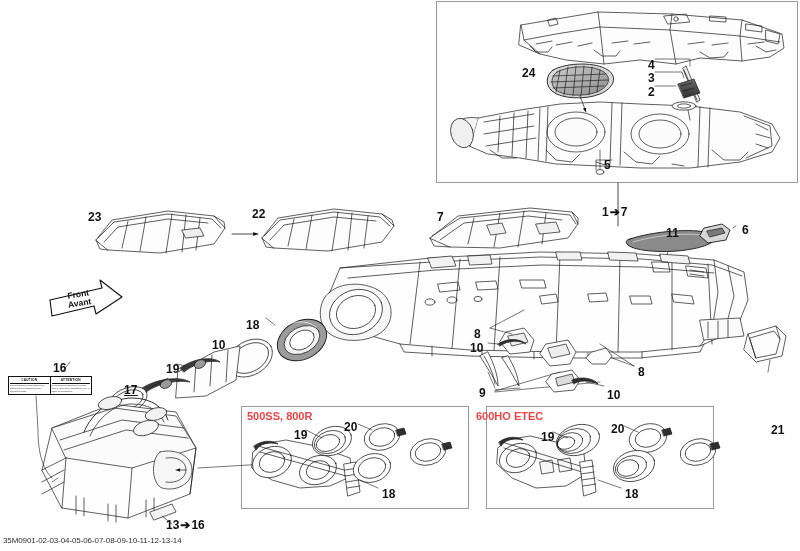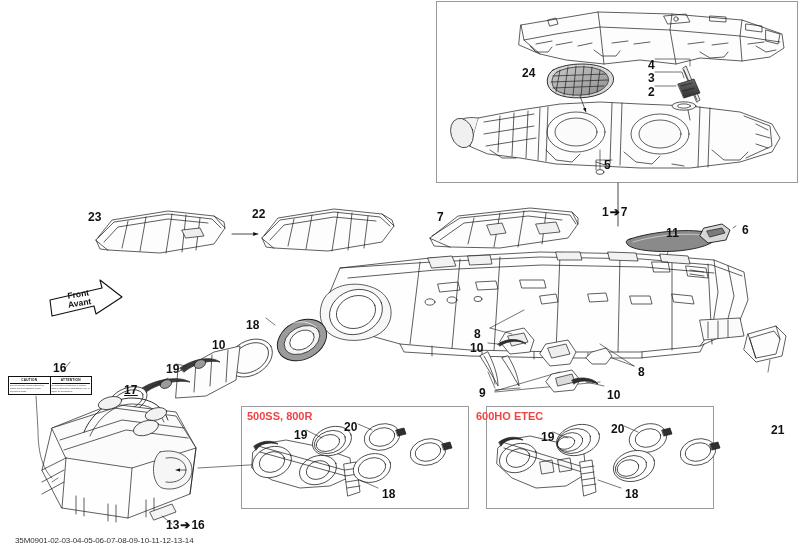--- a/index.html
+++ b/index.html
@@ -16,21 +16,21 @@
     font-weight:bold;font-size:12px;color:#111;white-space:nowrap;
     letter-spacing:0.2px;
   }
   .panel-title{
     position:absolute;font-family:"Liberation Sans", sans-serif;
     font-weight:bold;font-size:11px;color:#ef4444;white-space:nowrap;
   }
   .footer-code{
     position:absolute;left:3px;top:536px;
     font-family:"Liberation Sans", sans-serif;
-    font-size:8px;color:#333;white-space:nowrap;letter-spacing:-0.1px;margin-left:12px;
+    font-size:8px;color:#333;white-space:nowrap;letter-spacing:-0.1px;
   }
   .panel-box{position:absolute;border:1px solid #9a9a9a;background:#fff;box-sizing:border-box;}
   .decal{
     position:absolute;box-sizing:border-box;border:1px solid #111;background:#fff;
     display:flex;
   }
   .decal-col{
     flex:1;box-sizing:border-box;padding:1px 1px 0 1px;overflow:hidden;
   }
   .decal-col + .decal-col{border-left:1px solid #111;}

